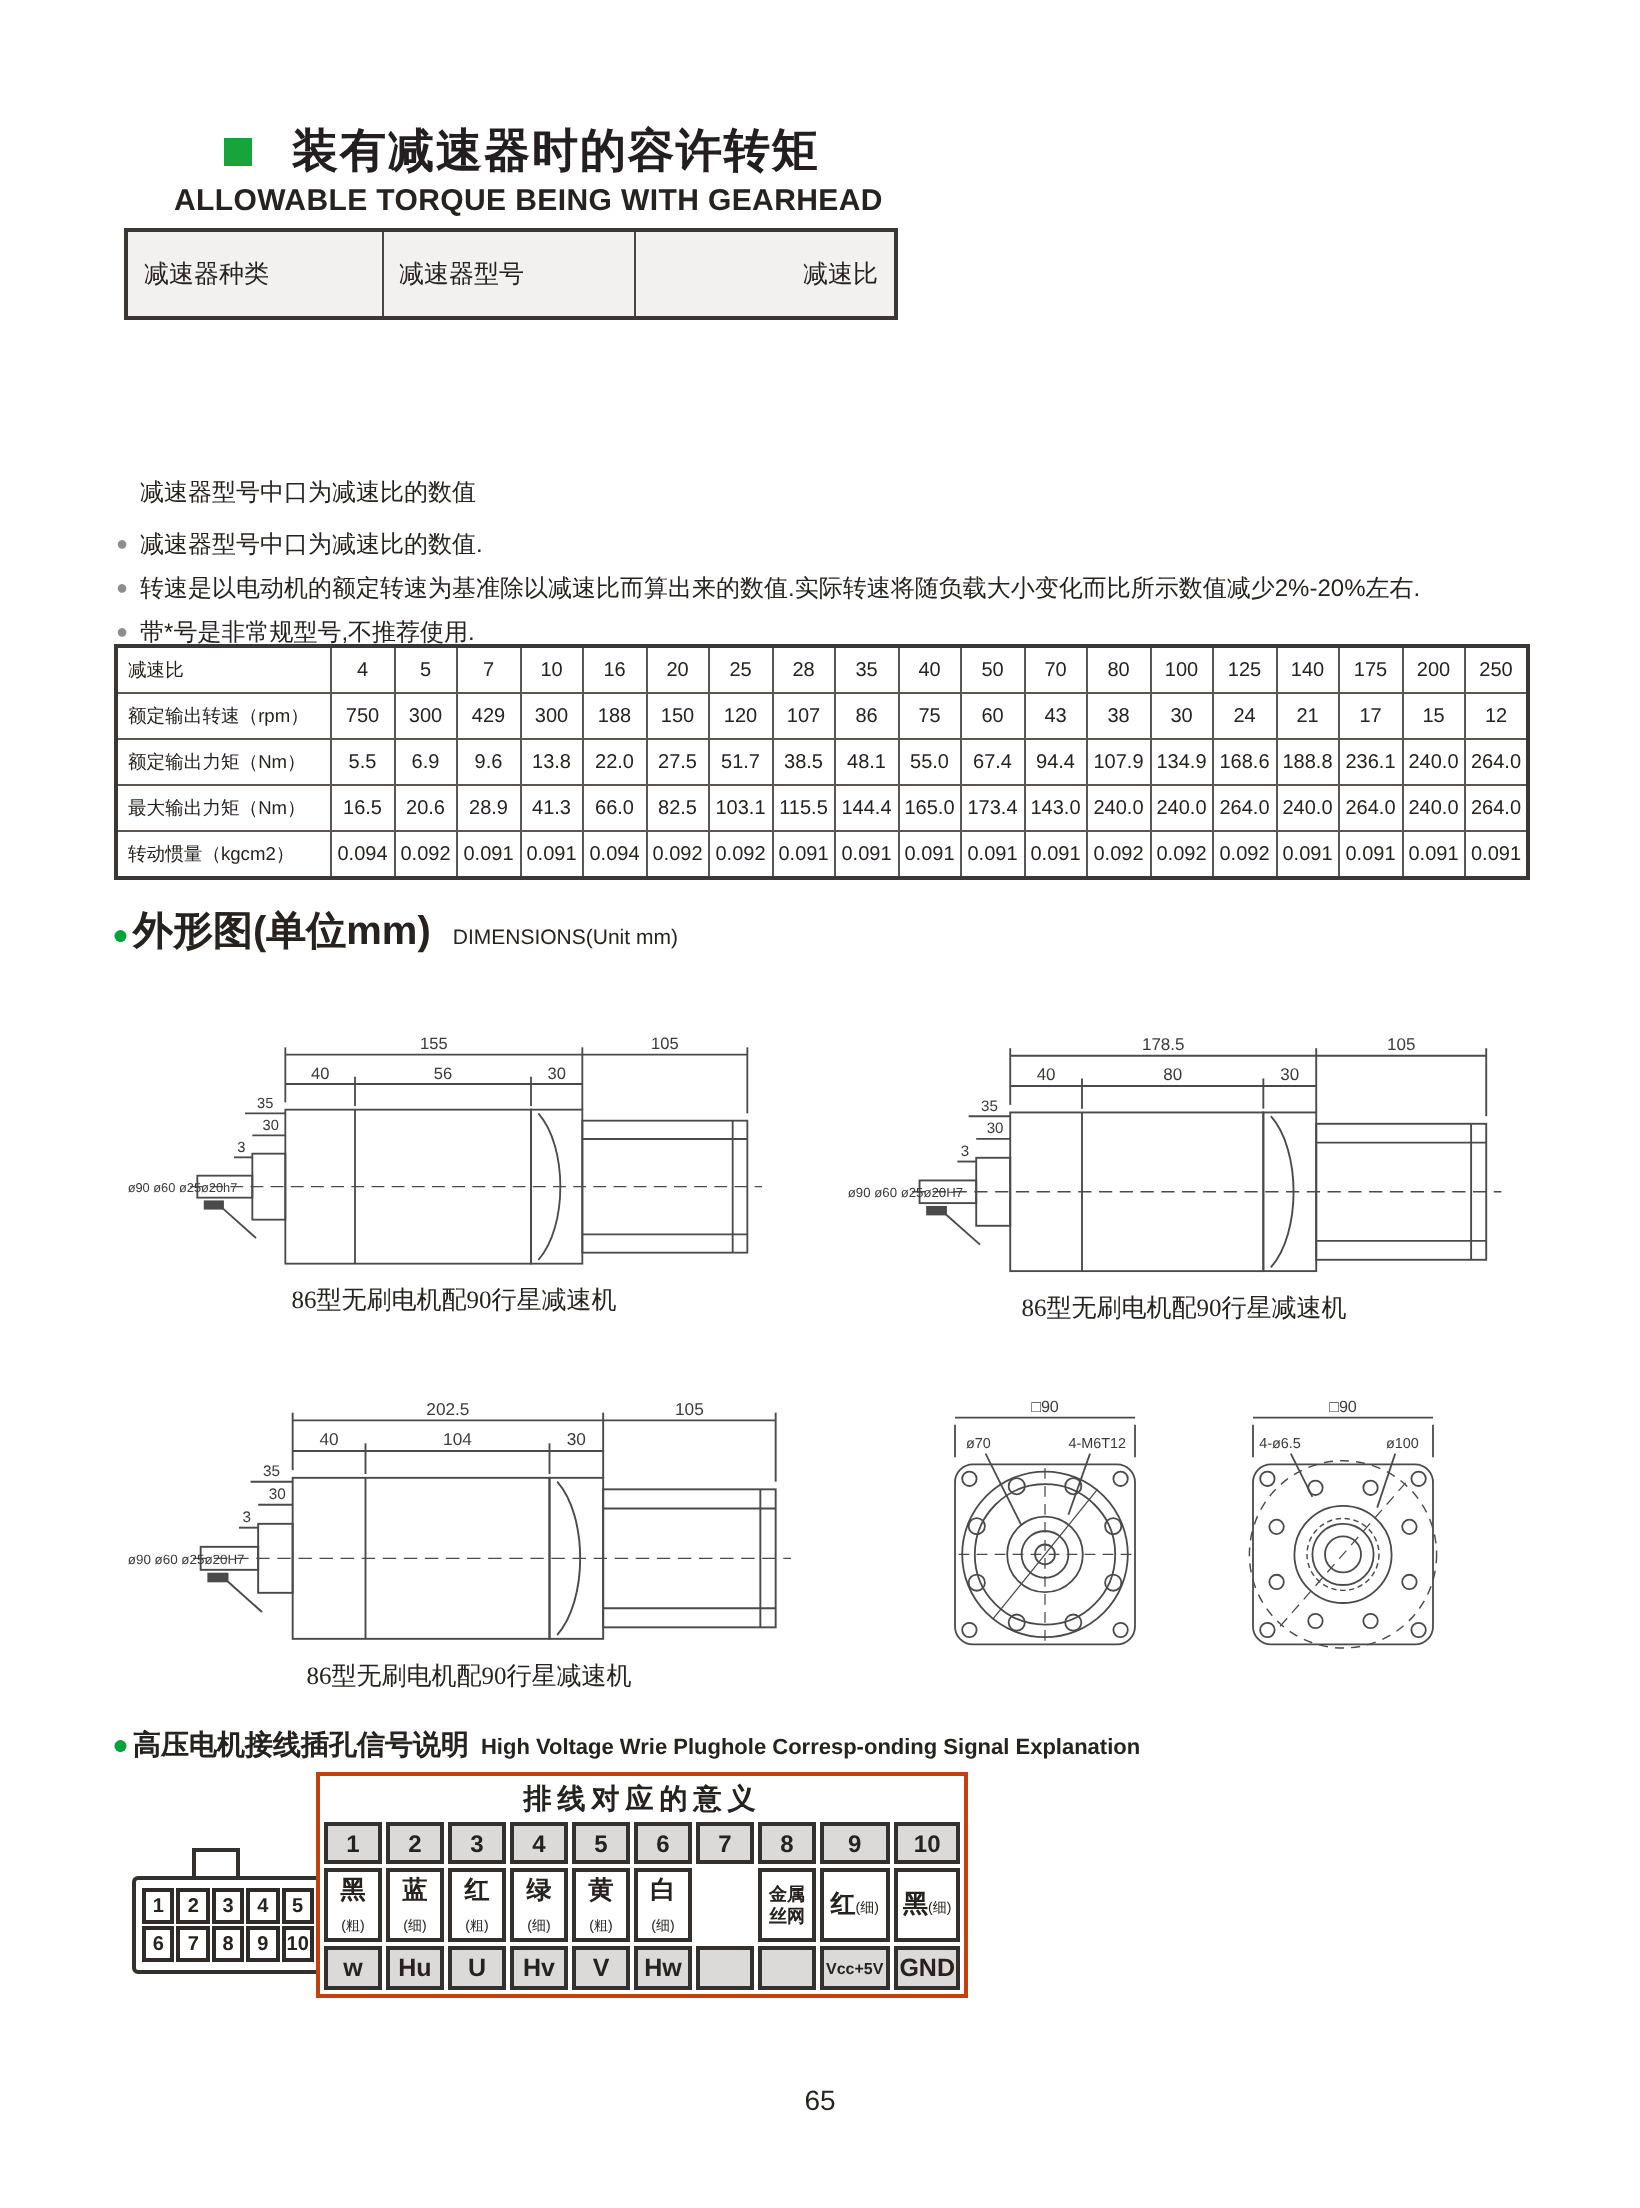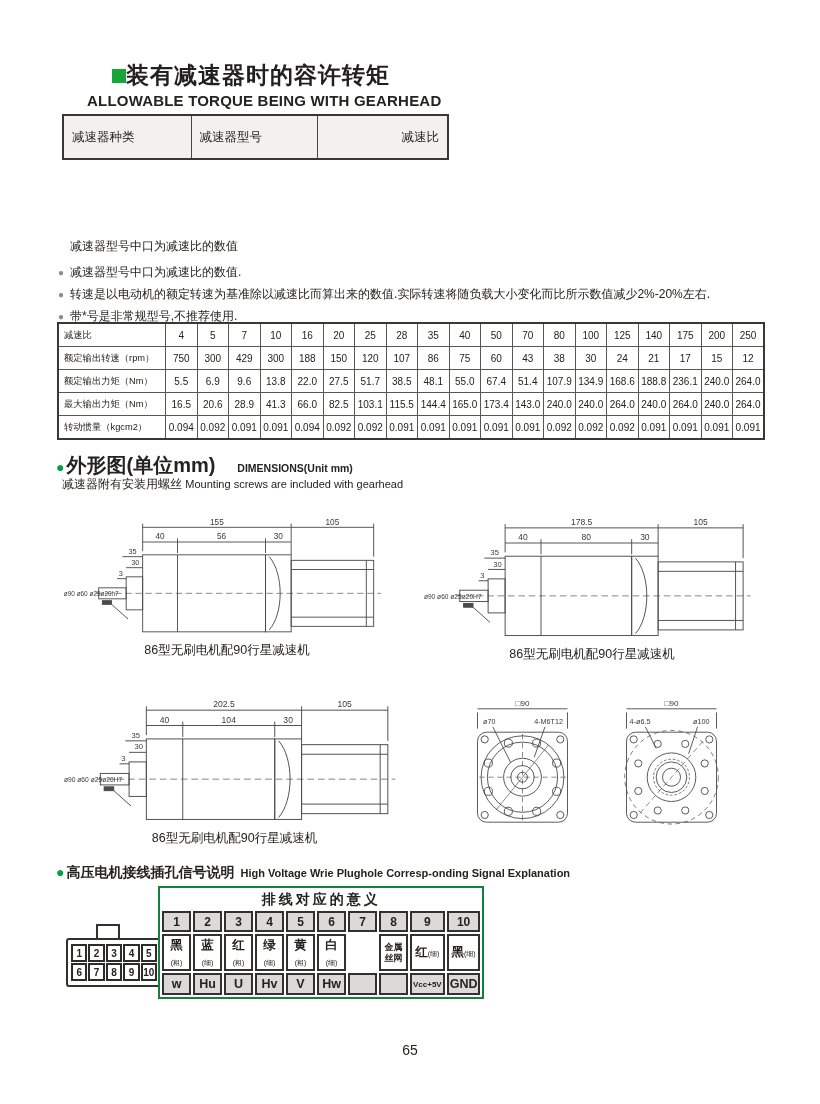--- a/index.html
+++ b/index.html
@@ -1,21 +1,21 @@
 <!DOCTYPE html>
 <html><head>
 <meta charset="utf-8">
 <style>
   html,body { margin:0; padding:0; background:#ffffff; }
   body { width:820px; height:1104px; font-family:"Liberation Sans",sans-serif; color:#262220; position:relative; }
   .page { position:absolute; inset:0; background:#fff; overflow:hidden; }
 
   
   .title-block { position:absolute; left:64px; top:60px; }
-  .title-row { display:flex; align-items:center; gap:0;padding-left:48px; }
+  .title-row { display:flex; align-items:center; gap:20px;padding-left:48px; }
   .green-sq { width:14px; height:14px; background:#17a53b; }
   .title-zh { font-size:23px; font-weight:bold; letter-spacing:1px; color:#231f20; }
   .title-en { font-size:15px; font-weight:bold; margin-left:23px; margin-top:1px; letter-spacing:0.2px; }
 
   
   .gear-table-wrap { position:absolute; left:62px; top:114px; }
   .gear-table { border-collapse:collapse; border:2px solid #3b3735; table-layout:fixed; width:385px;padding-left:19px; }
   .gear-table td { border:1px solid #4a4644; font-size:12.5px; padding:0 8px; vertical-align:middle; }
   .gear-table .hdr td { background:#f2f1ef; height:42px; }
   .gear-table .body td { height:70px; vertical-align:top; padding-top:12px; }
@@ -31,46 +31,46 @@
   
   .spec-table-wrap { position:absolute; left:57px; top:322px; }
   .spec-table { border-collapse:collapse; border:2px solid #3b3735; table-layout:fixed; width:708px; }
   .spec-table td { border:1px solid #5a5654; text-align:center; font-size:10px; height:22px; padding:0 1px; }
   .spec-table td.rowlabel { text-align:left; padding-left:5px; font-size:9.3px; width:100px; }
 
   
   .dim-heading { position:absolute; left:56px; top:452px; display:flex; align-items:baseline; gap:2px; }
   .green-dot { color:#00a33c; font-size:14px; }
   .dim-zh { font-size:20px; font-weight:bold; }
-  .dim-en { font-size:10.5px; font-weight:bold; margin-left:20px; }
+  .dim-en { font-size:10.5px; font-weight:normal; margin-left:9px; }
   .dim-sub { position:absolute; left:62px; top:476px; font-size:12px; }
   .dim-sub .en { font-size:11px; }
 
   
   .dwg { position:absolute; }
   .dwg svg { display:block; }
-  .dwg-caption { text-align:center; font-family:Liberation Sans, sans-serif; font-size:12.5px; margin-top:6px; }
+  .dwg-caption { text-align:center; font-family:Liberation Serif, serif; font-size:12.5px; margin-top:6px; }
   svg text { font-family:"Liberation Sans",sans-serif; fill:#3c3a38; }
   .dim-t { font-size:9px; }
   .dim-s { font-size:8px; }
   .dim-xs { font-size:7px; }
 
   
   .plug-heading { position:absolute; left:56px; top:864px; display:flex; align-items:baseline; gap:2px; }
   .plug-zh { font-size:14px; font-weight:bold; }
   .plug-en { font-size:11px; font-weight:bold; margin-left:4px; }
 
   .plug-diagram { position:absolute; left:66px; top:924px; width:100px; }
   .plug-tab { width:20px; height:12px; border:2px solid #33302e; border-bottom:none; margin-left:30px; }
   .plug-body { border:2px solid #33302e; border-radius:3px; padding:3px 3px; background:#fff; width:86px; }
   .plug-row { display:flex; gap:1px; margin:1px 0; }
   .plug-cell { width:12.5px; height:14px; border:2px solid #2f2b29; font-size:10px; font-weight:bold;
                display:flex; align-items:center; justify-content:center; }
 
-  .pin-table-wrap { position:absolute; left:158px; top:886px; border:2px solid #15803d; background:#fff; }
+  .pin-table-wrap { position:absolute; left:158px; top:886px; border:2px solid #c2410c; background:#fff; }
   .pin-table { border-collapse:separate; border-spacing:2px; }
   .pin-table td { border:2px solid #33302e; text-align:center; vertical-align:middle; }
   .pin-table td.title-cell { border:none; font-size:14px; font-weight:bold; letter-spacing:3px; padding:1px 0 0 0; }
   .pin-table td.pin-num { background:#dbdad8; font-weight:bold; font-size:12px; width:23px; height:15px; }
   .pin-table td.pin-color { background:#fff; font-size:12.5px; font-weight:bold; height:30px; }
   .pin-table td.pin-color .sub { font-size:7px; font-weight:normal; }
   .pin-table td.pin-color.mesh { font-size:9px; line-height:1.15; }
   .pin-table td.pin-sig { background:#dbdad8; font-weight:bold; font-size:12.5px; height:16px; }
   .pin-table td.pin-sig.small { font-size:8px; }
   .pin-table td.blank { border:none; background:#fff; }
@@ -176,21 +176,21 @@
             <td>6.9</td>
             <td>9.6</td>
             <td>13.8</td>
             <td>22.0</td>
             <td>27.5</td>
             <td>51.7</td>
             <td>38.5</td>
             <td>48.1</td>
             <td>55.0</td>
             <td>67.4</td>
-            <td>51.4</td>
+            <td>94.4</td>
             <td>107.9</td>
             <td>134.9</td>
             <td>168.6</td>
             <td>188.8</td>
             <td>236.1</td>
             <td>240.0</td>
             <td>264.0</td>
           </tr>
           <tr>
             <td class="rowlabel">最大输出力矩（Nm）</td>
@@ -237,24 +237,20 @@
             <td>0.091</td>
           </tr>
         </tbody>
       </table>
   </div>
 
   <div class="dim-heading">
     <span class="green-dot">●</span>
     <span class="dim-zh">外形图(单位mm)</span>
     <span class="dim-en">DIMENSIONS(Unit mm)</span>
-  </div>
-  <div class="dim-sub">
-    <span>减速器附有安装用螺丝</span>
-    <span class="en">Mounting screws are included with gearhead</span>
   </div>
 
   <div class="dwg" style="left:62px; top:514px; width:330px;">
     <svg width="330" height="122" viewBox="0 0 360 132">
       <g stroke="#4a4a4a" stroke-width="1" fill="none">
         <line x1="88" y1="40" x2="88" y2="10"></line>
           <line x1="250" y1="44" x2="250" y2="10"></line>
           <line x1="340" y1="46" x2="340" y2="10"></line>
         <line x1="126" y1="42" x2="126" y2="26"></line>
           <line x1="222" y1="42" x2="222" y2="26"></line>

